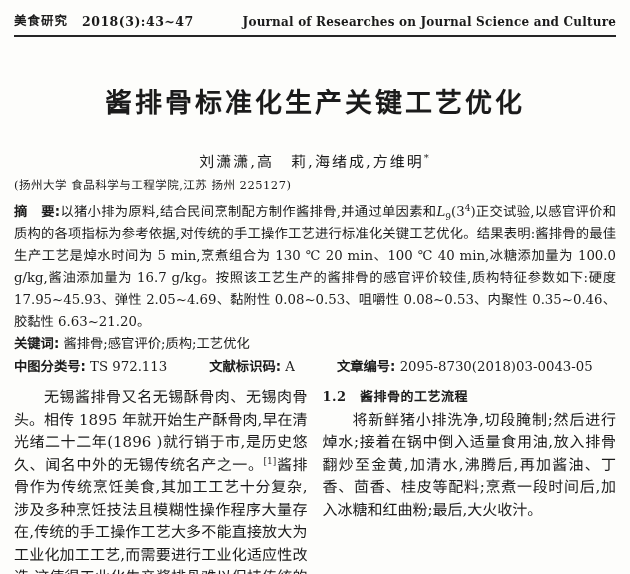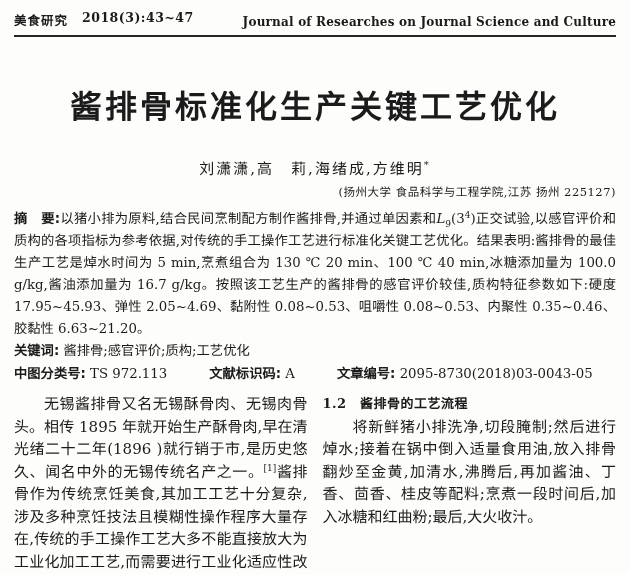--- a/index.html
+++ b/index.html
@@ -4,30 +4,30 @@
 <style>
   html,body{margin:0;padding:0;background:#ffffff;}
   .page{
     width:630px;height:574px;box-sizing:border-box;
     background:#fdfdfb;color:#1b1b1b;
     font-family:"DejaVu Serif","Liberation Serif",serif;
     padding:0 14px;overflow:hidden;position:relative;
   }
   
   .hdr{display:flex;justify-content:space-between;align-items:flex-end;padding-top:10px;}
-  .hdr-left{font-size:12.5px;display:flex;gap:14px;align-items:flex-start;}
+  .hdr-left{font-size:12.5px;display:flex;gap:14px;align-items:flex-end;}
   .journal-cn{font-family:"DejaVu Sans","Liberation Sans",sans-serif;font-weight:700;letter-spacing:1px;}
   .issue-info{font-weight:600;letter-spacing:.5px;}
   .hdr-right{font-size:12px;font-weight:700;letter-spacing:.2px;}
   .hdr-rule{border:0;border-top:2px solid #262626;margin:6px 0 0 0;}
   
-  .title{margin:44px 0 0 0;text-align:center;font-size:32px;font-weight:700;letter-spacing:3px;}
+  .title{margin:44px 0 0 0;text-align:center;font-size:27px;font-weight:700;letter-spacing:3px;}
   .authors{margin-top:30px;text-align:center;font-size:15px;letter-spacing:2px;}
   .authors sup{font-size:10px;}
-  .affil{margin-top:5px;text-align:right;font-size:11.5px;letter-spacing:.5px;}
+  .affil{margin-top:5px;text-align:left;font-size:11.5px;letter-spacing:.5px;}
   
   .abstract{margin-top:9px;font-size:13.3px;line-height:22px;text-align:justify;}
   .lbl{font-family:"DejaVu Sans","Liberation Sans",sans-serif;font-weight:700;font-style:normal;}
   .abs-body{font-style:normal;}
   .kw{margin:1px 0 0 0;font-size:13.3px;line-height:20px;}
   .meta-line{display:flex;margin:2px 0 0 0;font-size:13.3px;line-height:21px;}
   .meta-item{margin-right:42px;white-space:nowrap;}
   .meta-item:last-child{margin-right:12px;}
   sup{font-size:9px;line-height:0;}
   sub{font-size:9px;line-height:0;}

